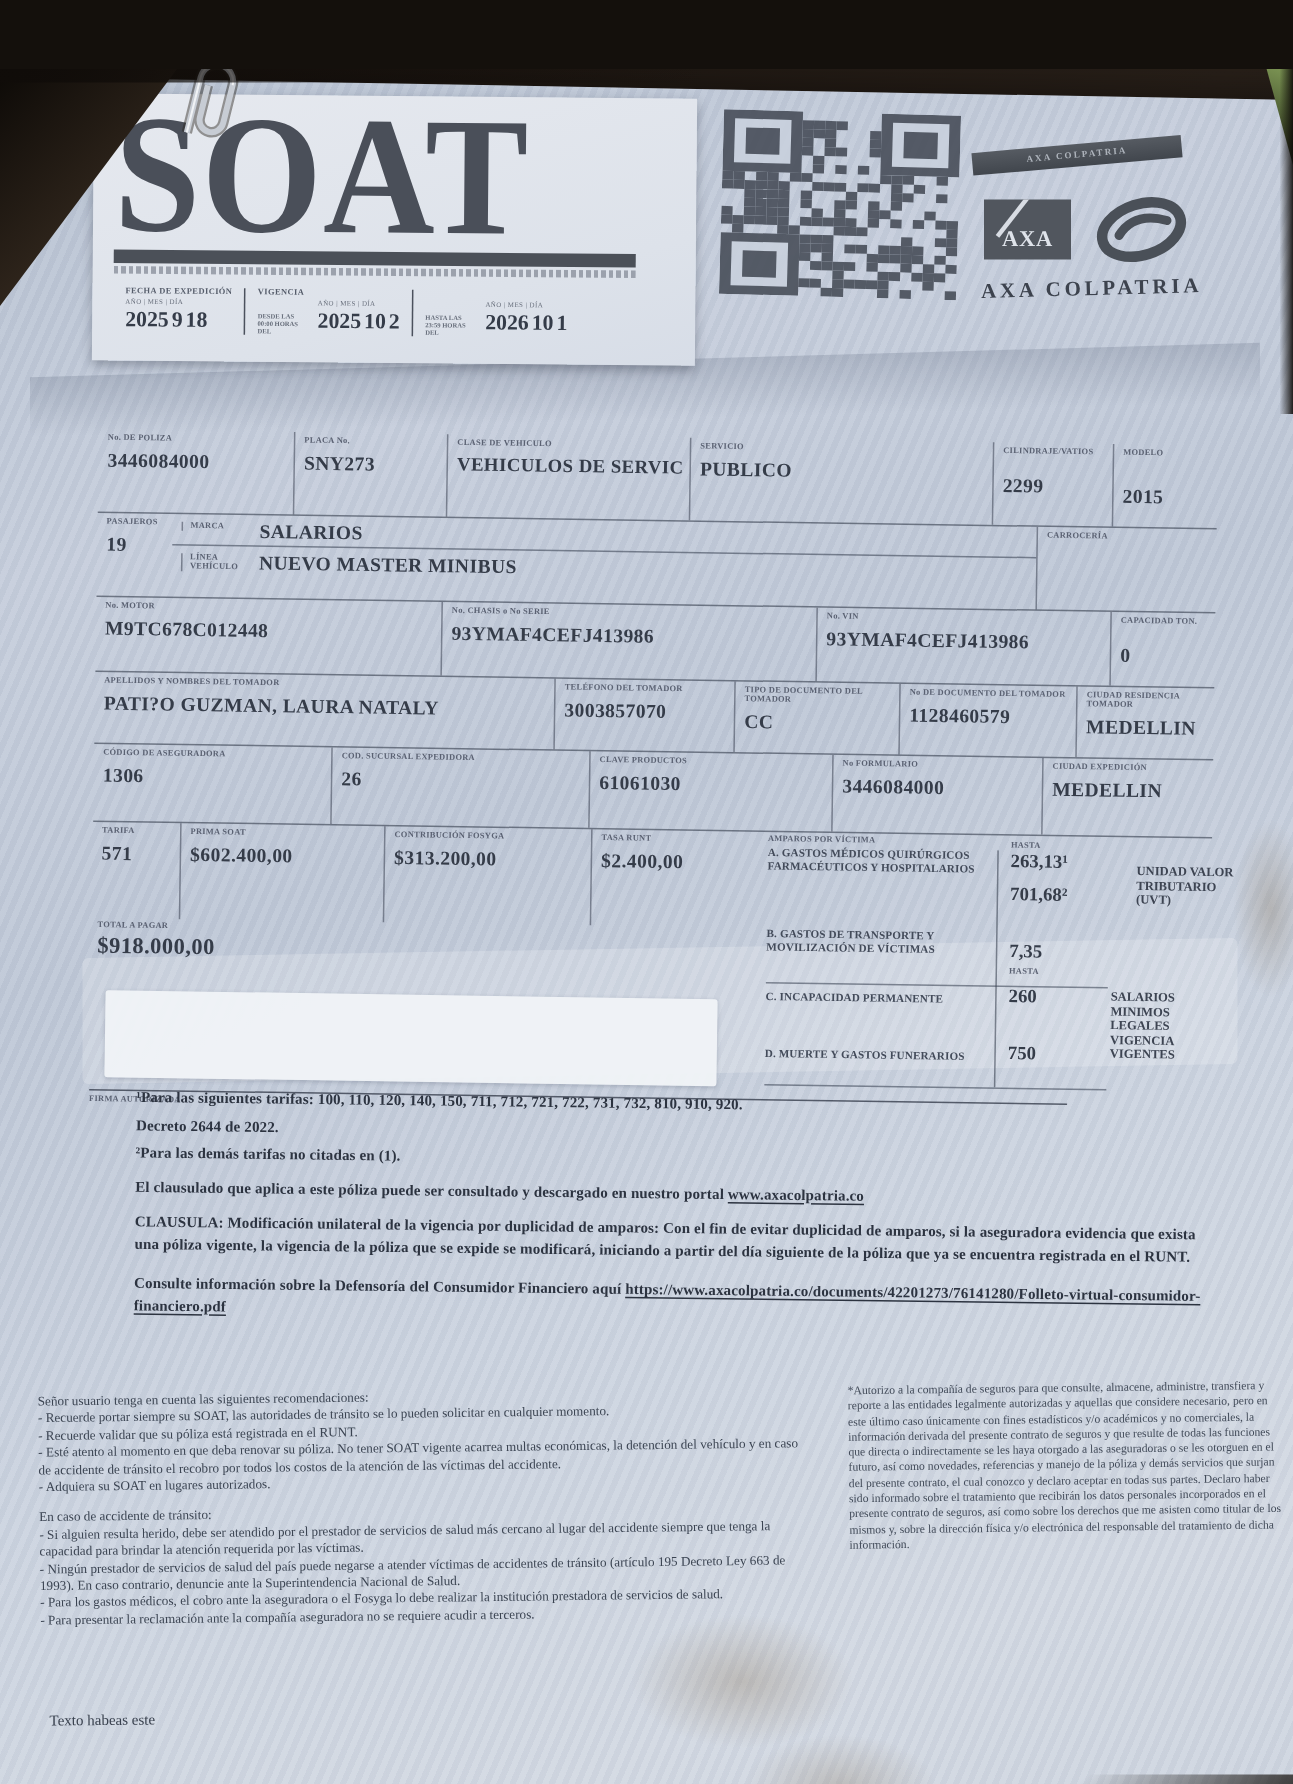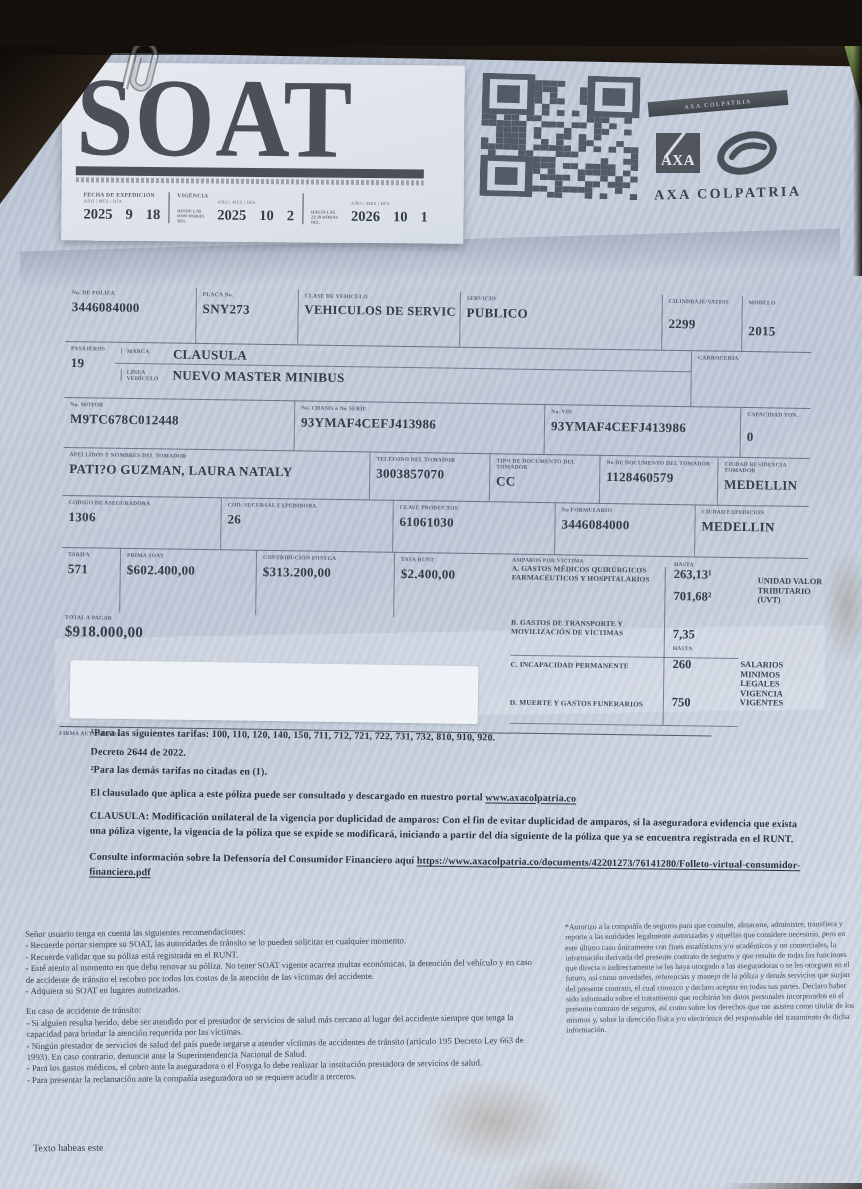--- a/index.html
+++ b/index.html
@@ -49,30 +49,30 @@
   .soat-underline{margin-top:2px;width:92%;height:9px;background:#4b5058;}
   .microprint{margin-top:2px;width:92%;height:5px;
         background:repeating-linear-gradient(90deg,#8b919d 0 3px,transparent 3px 5px);opacity:.8;}
   .dates{display:flex;margin-top:9px;color:#3c434f;}
   .dgroup{padding:0 8px 0 8px;}
   .dgroup + .dgroup{border-left:1.3px solid #4b515d;}
   .dlabel{font-size:5.6px;font-weight:700;letter-spacing:.3px;color:#555c6a;}
   .dcols{font-size:4.6px;color:#666d7a;margin-top:1px;letter-spacing:.3px;}
   .dflex{display:flex;align-items:flex-end;gap:6px;}
   .dprefix{font-size:4.4px;line-height:5px;color:#666d7a;width:34px;font-weight:700;}
-  .dvals{display:flex;gap:13px;font-size:14.5px;font-weight:700;color:#353c49;margin-top:2px;}
+  .dvals{display:flex;gap:2px;font-size:14.5px;font-weight:700;color:#353c49;margin-top:2px;}
   
   .qr{position:absolute;left:481px;top:29px;width:158px;height:123px;transform:rotate(1.6deg);opacity:.88;}
   
   .axa{position:absolute;left:648px;top:50px;width:205px;}
   .axa-stamp{width:140px;height:15px;background:linear-gradient(180deg,#565b62,#41464d);
         transform:rotate(-5deg);color:#aeb4bc;font-size:6px;letter-spacing:1.4px;
         display:flex;align-items:center;justify-content:center;font-weight:700;}
   .axa-logos{display:flex;align-items:center;gap:12px;margin:18px 0 0 8px;}
-  .axa-sq{position:relative;width:44px;height:40px;background:#51565e;display:flex;align-items:flex-end;justify-content:center;overflow:hidden;}
+  .axa-sq{position:relative;width:58px;height:40px;background:#51565e;display:flex;align-items:flex-end;justify-content:center;overflow:hidden;}
   .axa-sq span{color:#dfe3ea;font-weight:700;font-size:15px;letter-spacing:.5px;margin-bottom:4px;}
   .axa-sq i{position:absolute;left:18px;top:-6px;width:2.5px;height:34px;background:#d8dce3;transform:rotate(38deg);}
   .axa-name{margin:8px 0 0 6px;font-size:14px;font-weight:700;letter-spacing:2.5px;color:#3d434e;transform:rotate(-1.5deg);}
   
   .form{position:absolute;left:66px;top:240px;width:746px;height:452px;
         transform:rotate(.85deg);transform-origin:left top;color:#353c49;}
   .row{display:flex;border-bottom:1.2px solid rgba(50,58,74,.6);box-sizing:border-box;}
   .cell{padding:3px 4px 2px 6px;box-sizing:border-box;}
   .row > .cell:not(:first-child):not(.nosep){border-left:1.1px solid rgba(58,66,82,.55);}
   .lbl{font-size:5.6px;font-weight:700;letter-spacing:.2px;color:#5a6172;}
@@ -389,21 +389,21 @@
     </div>
 
     <div class="row r2">
       <div class="cell pas">
         <div class="lbl">PASAJEROS</div>
         <div class="val">19</div>
       </div>
       <div class="cell mid nosep">
         <div class="subrow first">
           <span class="lbl">MARCA</span>
-          <span class="val">CLAUSULA</span>
+          <span class="val">SALARIOS</span>
         </div>
         <div class="subrow">
           <span class="lbl">LÍNEA VEHÍCULO</span>
           <span class="val">NUEVO MASTER MINIBUS</span>
         </div>
       </div>
       <div class="cell carr">
         <div class="lbl">CARROCERÍA</div>
         <div class="val"></div>
       </div>

